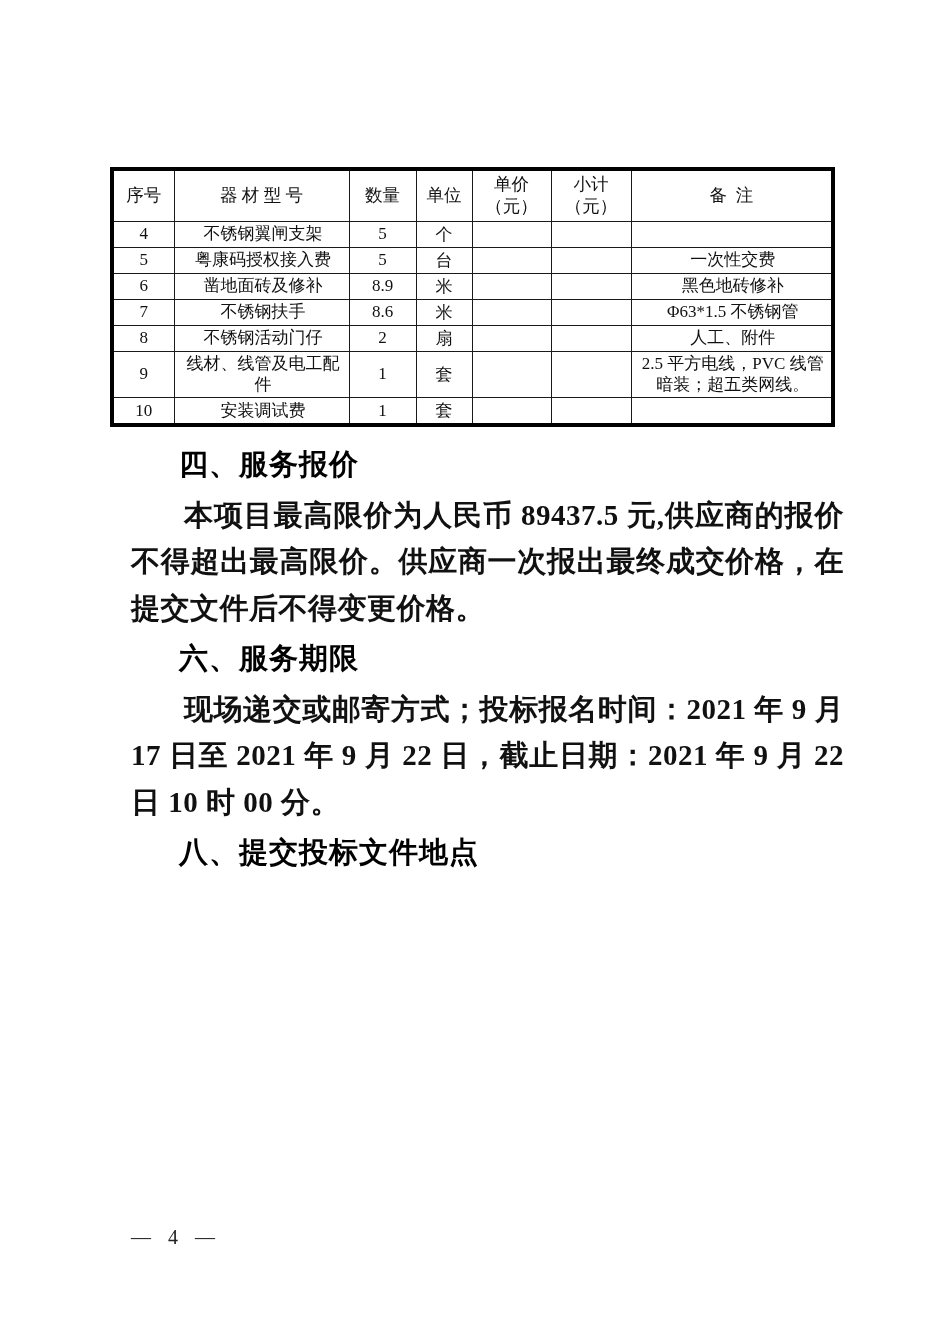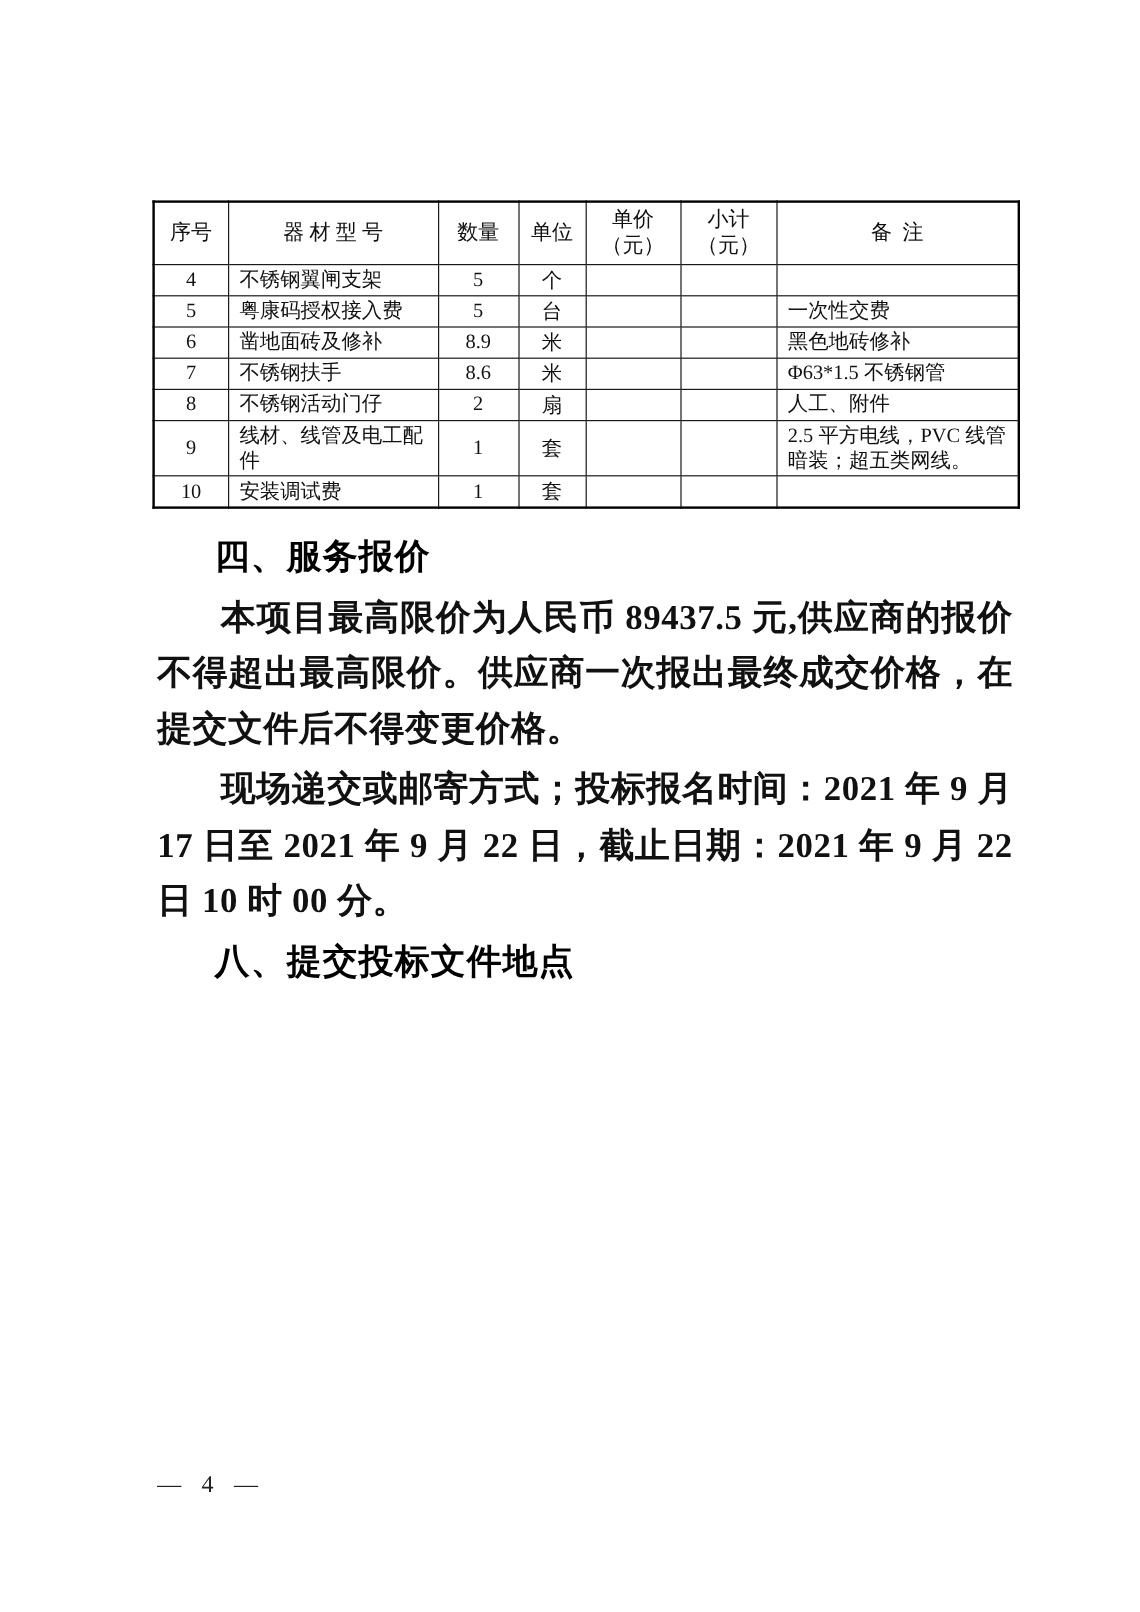--- a/index.html
+++ b/index.html
@@ -14,43 +14,43 @@
     width: 950px;
     height: 1343px;
     background: #ffffff;
     overflow: hidden;
   }
 
   
   .equip-table {
     position: absolute;
     top: 167px;
-    left: 127px;
+    left: 110px;
     width: 721px;
     border-collapse: collapse;
     table-layout: fixed;
     font-size: 17px;
-    border: 2px solid #000000;
+    border: 4px solid #000000;
   }
   .equip-table th, .equip-table td {
     border: 1px solid #1a1a1a;
     padding: 1px 6px;
     text-align: center;
     vertical-align: middle;
     font-weight: normal;
     overflow: hidden;
   }
   .equip-table thead tr { height: 52px; }
   .equip-table tbody tr { height: 26px; }
   .equip-table th {
     white-space: pre-wrap;
     line-height: 1.25;
     font-size: 17.5px;
   }
-  .equip-table td.al { text-align: left; padding-left: 9px; line-height: 1.28; }
+  .equip-table td.al { text-align: center; padding-left: 9px; line-height: 1.28; }
 
   
   .sections {
     position: absolute;
     top: 441px;
     left: 127px;
     width: 721px;
   }
   .sections h2 {
     margin: 0;
@@ -174,20 +174,21 @@
         <td></td>
         <td></td>
         <td class="al"></td>
       </tr>
     </tbody>
   </table>
 
   <div class="sections">
     <h2>四、服务报价</h2>
     <p>本项目最高限价为人民币 89437.5 元,供应商的报价不得超出最高限价。供应商一次报出最终成交价格，在提交文件后不得变更价格。</p>
+    <h2>六、服务期限</h2>
     <p>现场递交或邮寄方式；投标报名时间：2021 年 9 月 17 日至 2021 年 9 月 22 日，截止日期：2021 年 9 月 22 日 10 时 00 分。</p>
     <h2>八、提交投标文件地点</h2>
 
   </div>
 
   <div class="footer">
     <span>—</span><span class="num">4</span><span>—</span>
   </div>
 
 </div>

